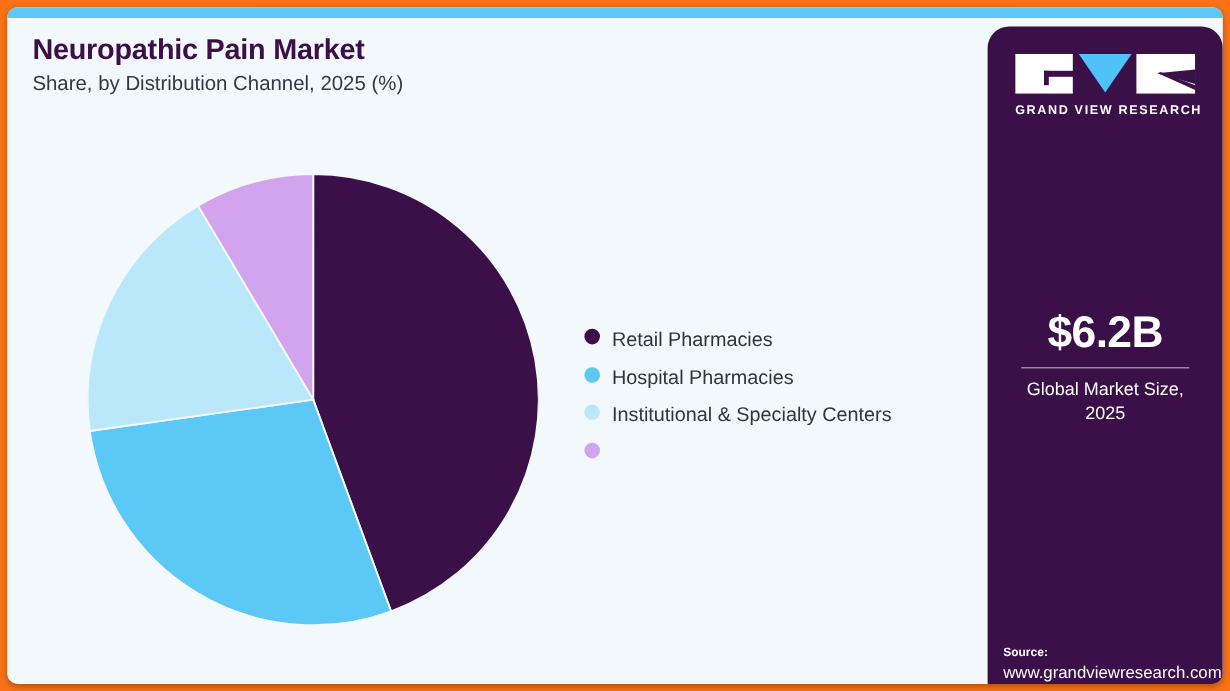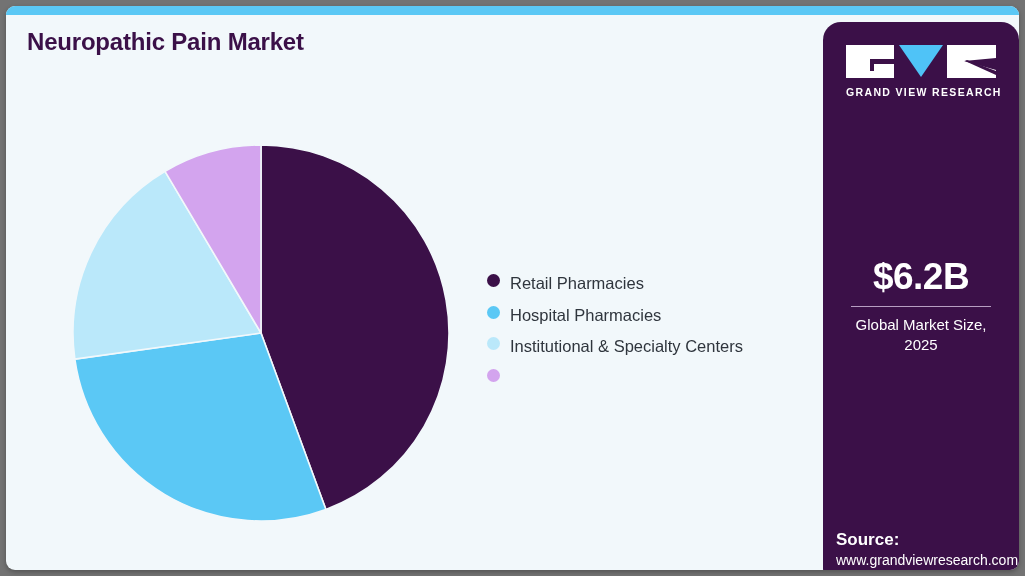--- a/index.html
+++ b/index.html
@@ -11,21 +11,21 @@
     width: 1025px;
     height: 576px;
     font-family: "Liberation Sans", sans-serif;
     overflow: hidden;
   }
 
   .canvas {
     position: relative;
     width: 1025px;
     height: 576px;
-    background: #737373;
+    background: #f97316;
   }
 
   
   .card {
     position: absolute;
     left: 6px;
     top: 6px;
     width: 1013px;
     height: 564px;
     background: #f2f8fb;
@@ -159,21 +159,21 @@
     padding: 0 14px;
   }
 
   .source {
     position: absolute;
     left: 13px;
     bottom: 18px;
     width: 180px;
   }
   .source-title {
-    font-size: 17px;
+    font-size: 10px;
     font-weight: bold;
     color: #ffffff;
     margin-bottom: 2px;
     margin-top: 42px;
   }
   .source-url {
     font-size: 14px;
     color: #ffffff;
     white-space: nowrap;
     text-align: center;
@@ -181,20 +181,21 @@
 </style>
 </head>
 <body>
 
 <div class="canvas">
   <div class="card">
 
     <div class="accent-bar"></div>
 
     <div class="title">Neuropathic Pain Market</div>
+    <div class="subtitle">Share, by Distribution Channel, 2025 (%)</div>
 
     <div class="pie-wrap">
       <svg class="pie-svg" viewBox="0 0 376 376">
         <g id="pie-slices">
             <path d="M 188 188 L 188.00 0.00 A 188 188 0 0 1 252.92 364.44 Z" fill="#3B1048" stroke="#f2f8fb" stroke-width="1.6"></path>
             <path d="M 188 188 L 252.92 364.44 A 188 188 0 0 1 1.83 214.16 Z" fill="#5BC8F5" stroke="#f2f8fb" stroke-width="1.6"></path>
             <path d="M 188 188 L 1.83 214.16 A 188 188 0 0 1 92.02 26.35 Z" fill="#BAE8FA" stroke="#f2f8fb" stroke-width="1.6"></path>
             <path d="M 188 188 L 92.02 26.35 A 188 188 0 0 1 188.00 0.00 Z" fill="#D3A4EE" stroke="#f2f8fb" stroke-width="1.6"></path>
           </g>
       </svg>

